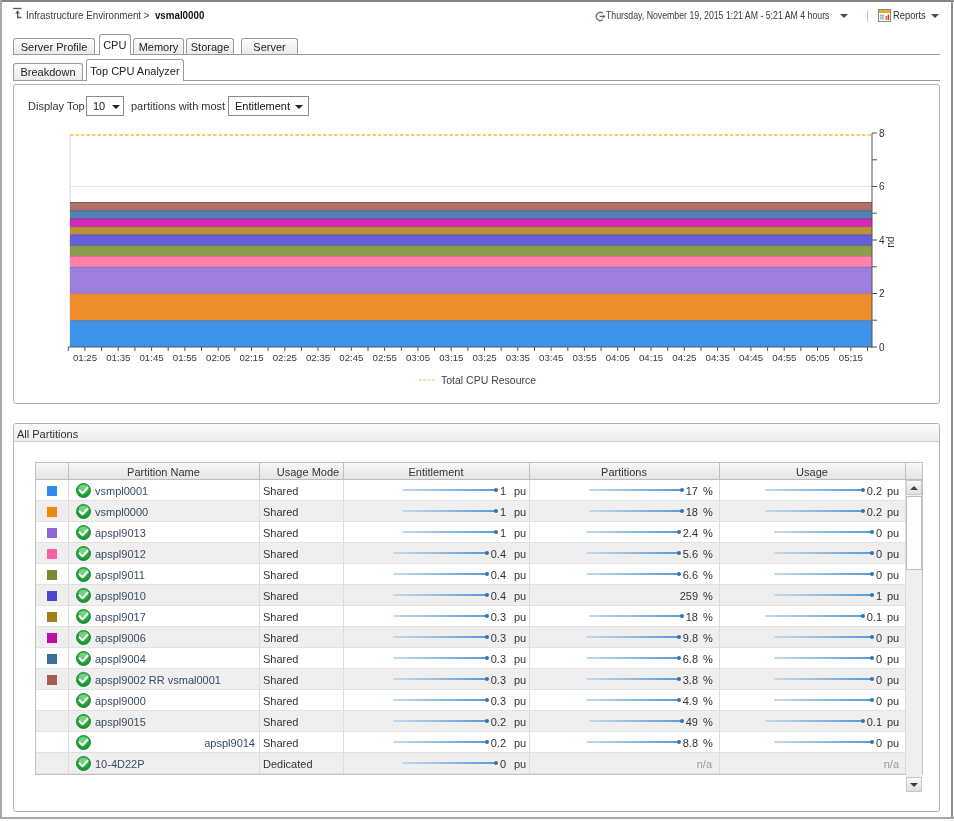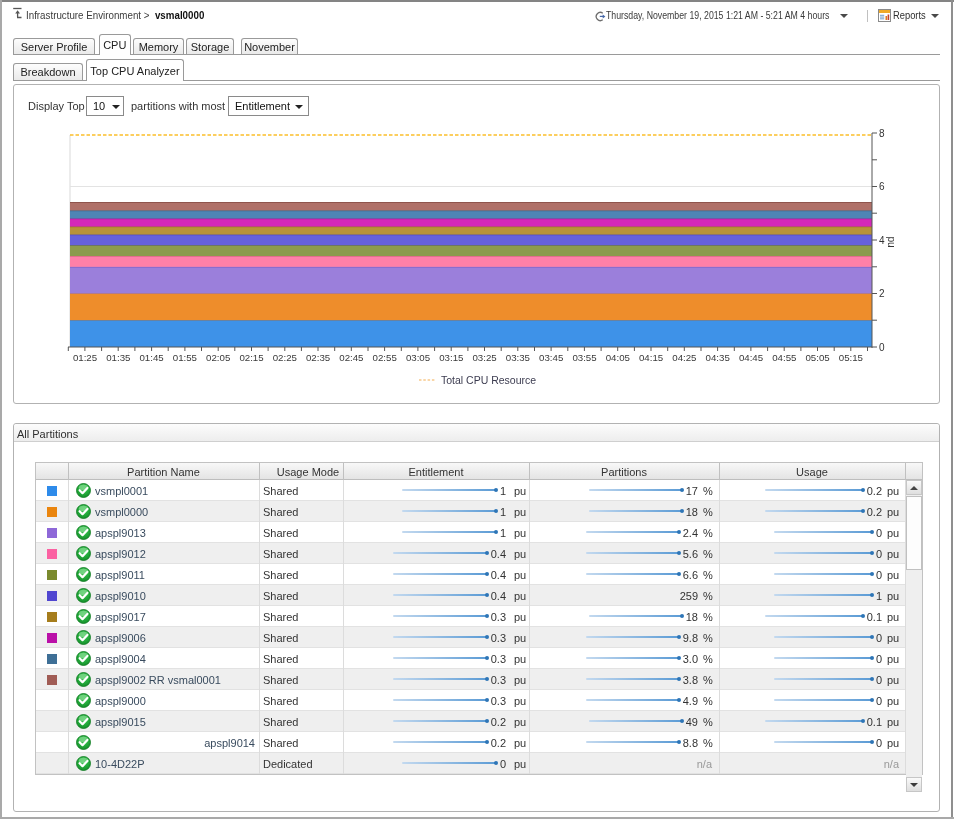--- a/index.html
+++ b/index.html
@@ -51,21 +51,21 @@
 <rect x="7.5" y="7" width="1.6" height="4" fill="#e07820"></rect>
 <rect x="9.6" y="5.5" width="1.6" height="5.5" fill="#c04030"></rect>
 </svg>
 <div class="abs" style="left:893px;top:9px;color:#2f2f2f;transform:scaleX(0.85);transform-origin:0 0;">Reports</div>
 <div class="caret" style="left:931px;top:14px;border-top-color:#4a4a4a;"></div>
 <div class="abs" style="left:13px;top:54px;width:927px;height:1px;background:#9a9a9a;z-index:1;"></div>
 <div class="tab" style="left:13px;top:38px;width:82px;height:16px;line-height:16px;font-size:11px;">Server Profile</div>
 <div class="tab act" style="left:98.5px;top:34px;width:32.5px;height:21px;line-height:20px;font-size:11px;">CPU</div>
 <div class="tab" style="left:133px;top:38px;width:51px;height:16px;line-height:16px;font-size:11px;">Memory</div>
 <div class="tab" style="left:186px;top:38px;width:48px;height:16px;line-height:16px;font-size:11px;">Storage</div>
-<div class="tab" style="left:241px;top:38px;width:57px;height:16px;line-height:16px;font-size:11px;">November</div>
+<div class="tab" style="left:241px;top:38px;width:57px;height:16px;line-height:16px;font-size:11px;">Server</div>
 <div class="abs" style="left:13px;top:80px;width:927px;height:1px;background:#9a9a9a;z-index:1;"></div>
 <div class="tab" style="left:13px;top:63px;width:70px;height:17px;line-height:17px;font-size:11px;">Breakdown</div>
 <div class="tab act" style="left:86px;top:59px;width:98px;height:22px;line-height:23px;font-size:11px;">Top CPU Analyzer</div>
 <div class="panel" style="left:13px;top:84px;width:927px;height:320px;"></div>
 <div class="abs" style="left:28px;top:100px;color:#333;">Display Top</div>
 <div class="dd" style="left:86px;top:96px;width:38px;height:20px;">
       <span style="position:absolute;left:6px;top:3px;">10</span>
       <span class="caret" style="left:25px;top:8px;border-top-color:#222;"></span>
     </div>
 <div class="abs" style="left:131px;top:100px;color:#333;">partitions with most</div>
@@ -390,21 +390,21 @@
         <path d="M3.6 7.2 L6.5 10.2 L11.4 4.9" fill="none" stroke="#fff" stroke-width="2.2" stroke-linecap="round" stroke-linejoin="round"></path>
       </svg></div>
 <div class="cell" style="left:95px;top:653px;width:160px;color:#394b5e;">apspl9004</div>
 <div class="cell" style="left:263px;top:653px;width:78px;color:#333;">Shared</div>
 <div class="spark" style="left:393px;top:657px;width:94px;"></div>
 <div class="sdot" style="left:485px;top:656px;"></div>
 <div class="num" style="left:466px;top:653px;width:40px;">0.3</div>
 <div class="unit" style="left:514px;top:653px;">pu</div>
 <div class="spark" style="left:586px;top:657px;width:93px;"></div>
 <div class="sdot" style="left:677px;top:656px;"></div>
-<div class="num" style="left:658px;top:653px;width:40px;">3.0</div>
+<div class="num" style="left:658px;top:653px;width:40px;">6.8</div>
 <div class="unit" style="left:703px;top:653px;">%</div>
 <div class="spark" style="left:774px;top:657px;width:98px;"></div>
 <div class="sdot" style="left:870px;top:656px;"></div>
 <div class="num" style="left:842px;top:653px;width:40px;">0</div>
 <div class="unit" style="left:887px;top:653px;">pu</div>
 <div class="abs" style="left:36px;top:669px;width:869px;height:21px;background:#efefef;border-bottom:1px solid #e2e2e2;"></div>
 <div class="abs" style="left:47px;top:675px;width:10px;height:10px;background:#A05C55;"></div>
 <div class="abs" style="left:76px;top:672px;width:15px;height:15px;"><svg width="15" height="15" viewBox="0 0 15 15">
         <defs></defs>
         <circle cx="7.5" cy="7.5" r="7" fill="url(#gg)" stroke="#0d7a1f" stroke-width="0.8"></circle>

